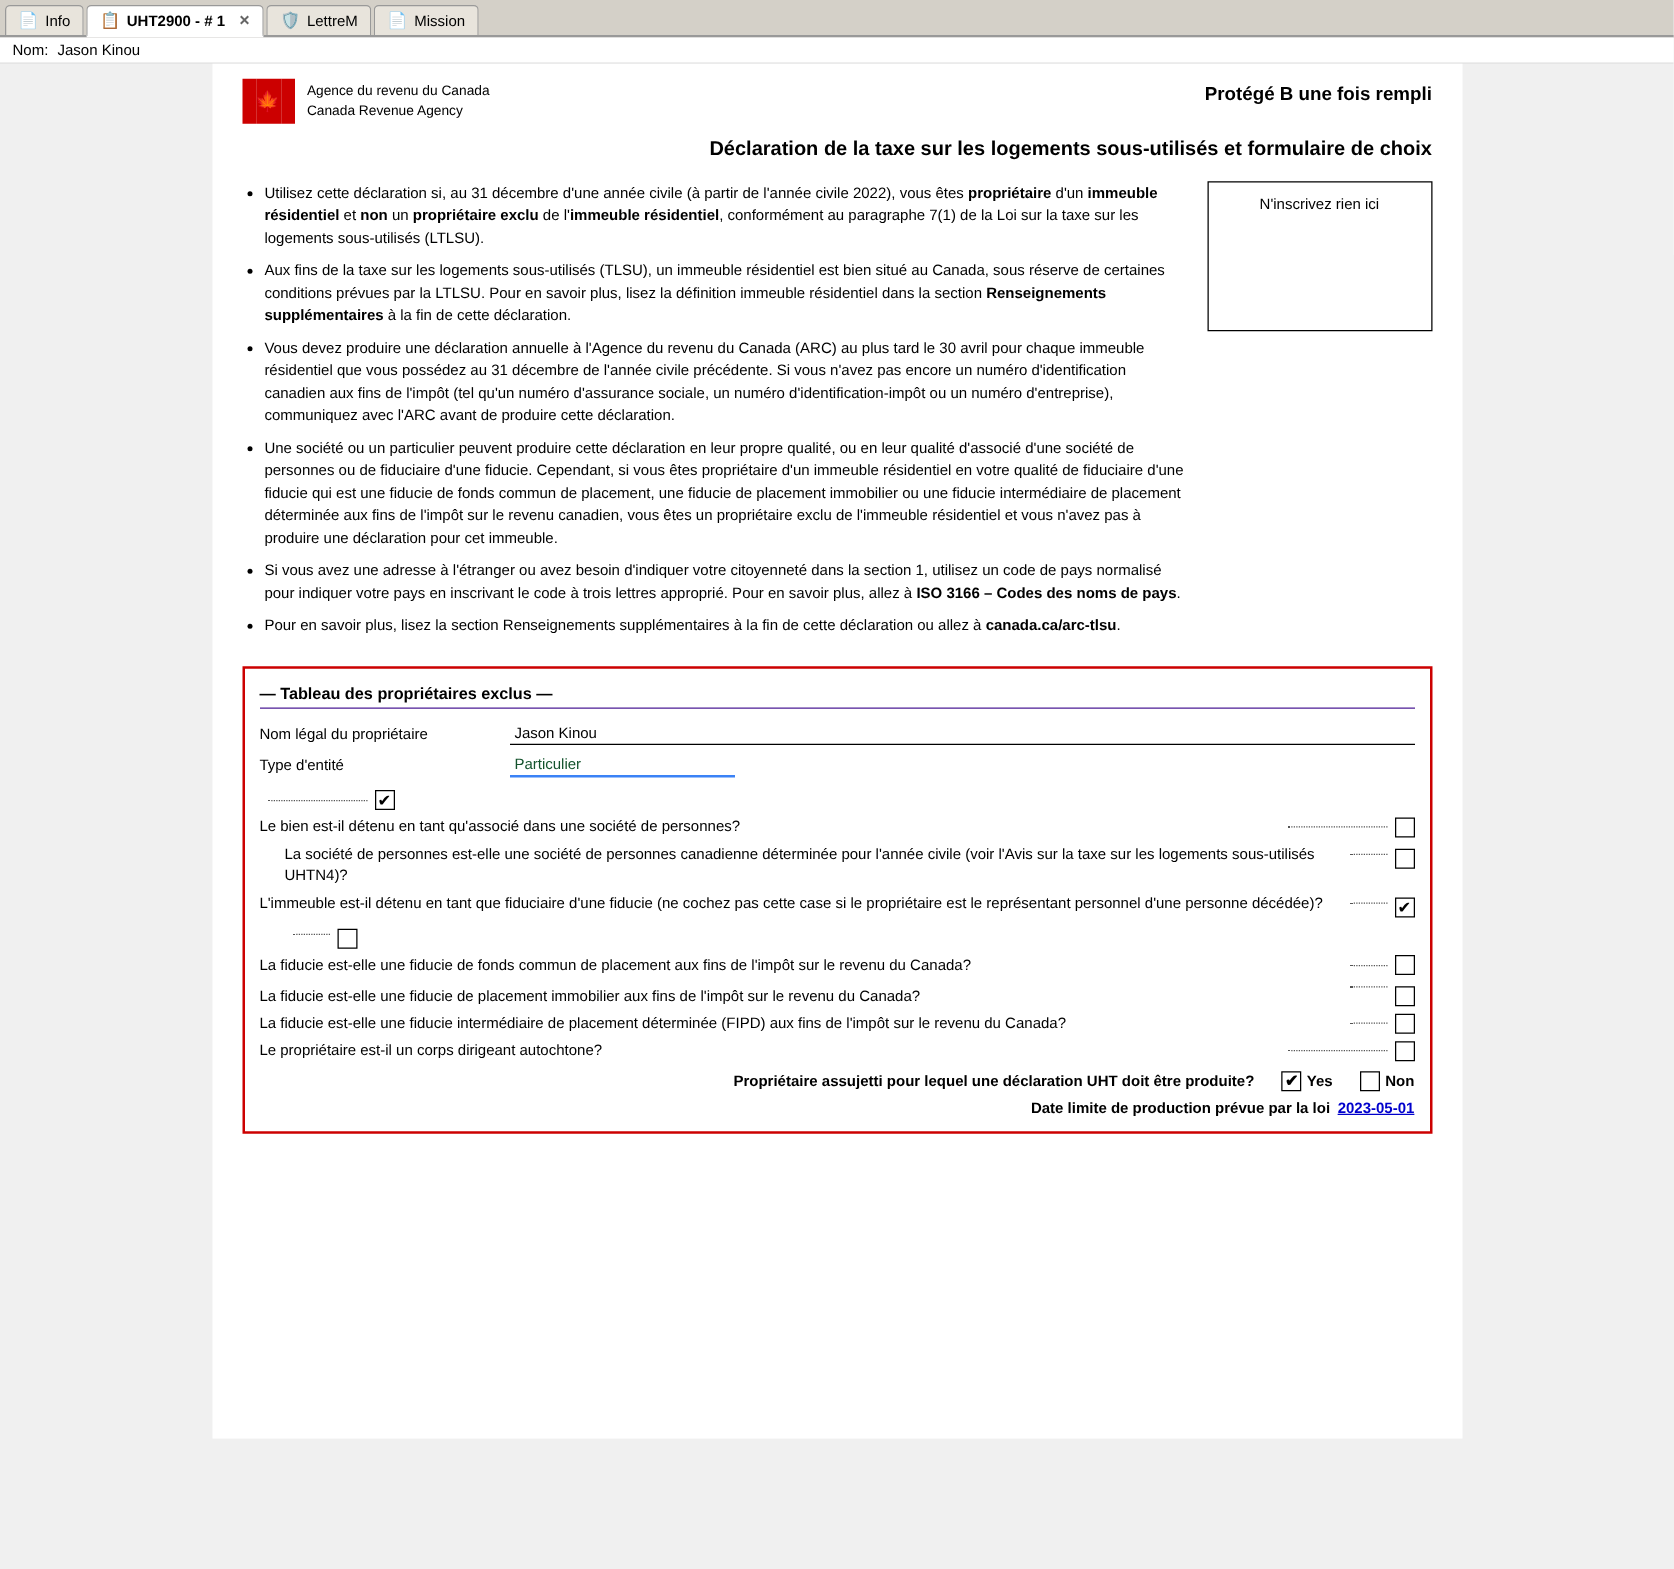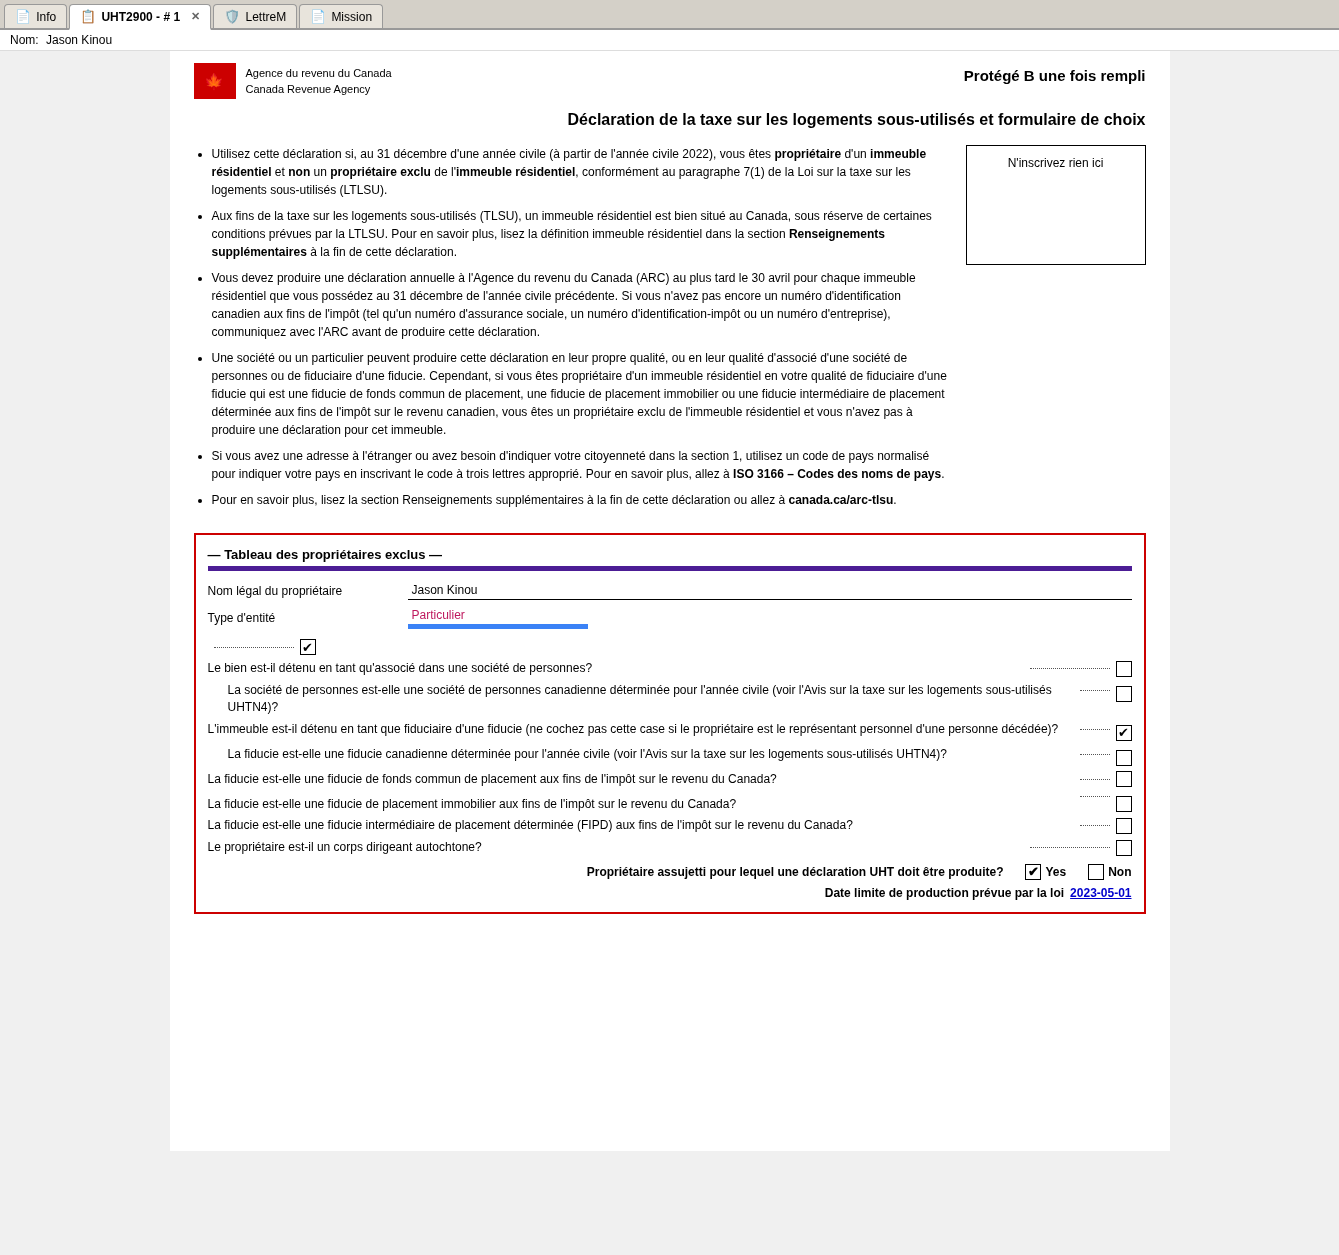--- a/index.html
+++ b/index.html
@@ -77,32 +77,32 @@
         </li>
       </ul>
     </div>
 
     <div style="border:1px solid #000; padding:10px 15px; min-width:180px; min-height:120px; text-align:center; font-size:12px; flex-shrink:0;">
       <span>N'inscrivez rien ici</span>
     </div>
   </div>
 
   <div style="border:2px solid #cc0000; padding:12px; margin-top:16px;">
-    <div style="font-size:13px; font-weight:bold; margin-bottom:10px; border-bottom:5px solid #4c1d95; padding-bottom:4px;">
+    <div style="font-size:13px; font-weight:bold; margin-bottom:10px; border-bottom:1px solid #4c1d95; padding-bottom:4px;">
       — <span>Tableau des propriétaires exclus</span> —
     </div>
 
     <div style="display:flex; align-items:center; margin-bottom:6px;">
       <span style="font-size:12px; min-width:200px;">Nom légal du propriétaire</span>
       <span style="border-bottom:1px solid #000; flex:1; padding:2px 4px; font-size:12px;">Jason Kinou</span>
     </div>
 
     <div style="display:flex; align-items:center; margin-bottom:10px;">
       <span style="font-size:12px; min-width:200px;">Type d'entité</span>
-      <span style="border-bottom:5px solid #3b82f6; color:#be185d; min-width:180px; padding:2px 4px; font-size:12px;">Particulier</span>
+      <span style="border-bottom:2px solid #3b82f6; color:#14532d; min-width:180px; padding:2px 4px; font-size:12px;">Particulier</span>
     </div>
 
     <div style="display:flex; align-items:center; margin-bottom:5px; font-size:12px;">
       <div style="flex:0 0 80px; border-bottom:1px dotted #555; height:1px; margin:0 6px;"></div>
       <div style="width:16px; height:16px; border:1px solid #000; display:flex; align-items:center; justify-content:center; font-size:13px; background:#fff; cursor:pointer; flex-shrink:0;">✔</div>
     </div>
 
     <div style="display:flex; align-items:center; margin-bottom:5px; font-size:12px;">
       <span style="flex:1; line-height:1.4;">Le bien est-il détenu en tant qu'associé dans une société de personnes?</span>
       <div style="flex:0 0 80px; border-bottom:1px dotted #555; height:1px; margin:0 6px;"></div>
@@ -115,21 +115,20 @@
       <div style="width:16px; height:16px; border:1px solid #000; display:flex; align-items:center; justify-content:center; font-size:13px; background:#fff; cursor:pointer; flex-shrink:0; margin-top:4px;"></div>
     </div>
 
     <div style="display:flex; align-items:flex-start; margin-bottom:5px; font-size:12px;">
       <span style="flex:1; line-height:1.4;">L'immeuble est-il détenu en tant que fiduciaire d'une fiducie (ne cochez pas cette case si le propriétaire est le représentant personnel d'une personne décédée)?</span>
       <div style="flex:0 0 30px; border-bottom:1px dotted #555; height:1px; margin:8px 6px 0;"></div>
       <div style="width:16px; height:16px; border:1px solid #000; display:flex; align-items:center; justify-content:center; font-size:13px; background:#fff; cursor:pointer; flex-shrink:0; margin-top:4px;">✔</div>
     </div>
 
     <div style="display:flex; align-items:flex-start; margin-bottom:5px; font-size:12px; padding-left:20px;">
-      <span style="flex:1; line-height:1.4;">La fiducie est-elle une fiducie canadienne déterminée pour l'année civile (voir l'Avis sur la taxe sur les logements sous-utilisés UHTN4)?</span>
       <div style="flex:0 0 30px; border-bottom:1px dotted #555; height:1px; margin:8px 6px 0;"></div>
       <div style="width:16px; height:16px; border:1px solid #000; display:flex; align-items:center; justify-content:center; font-size:13px; background:#fff; cursor:pointer; flex-shrink:0; margin-top:4px;"></div>
     </div>
 
     <div style="display:flex; align-items:center; margin-bottom:8px; font-size:12px;">
       <span style="flex:1; line-height:1.4;">La fiducie est-elle une fiducie de fonds commun de placement aux fins de l'impôt sur le revenu du Canada?</span>
       <div style="flex:0 0 30px; border-bottom:1px dotted #555; height:1px; margin:0 6px;"></div>
       <div style="width:16px; height:16px; border:1px solid #000; display:flex; align-items:center; justify-content:center; font-size:13px; background:#fff; cursor:pointer; flex-shrink:0;"></div>
     </div>
 

